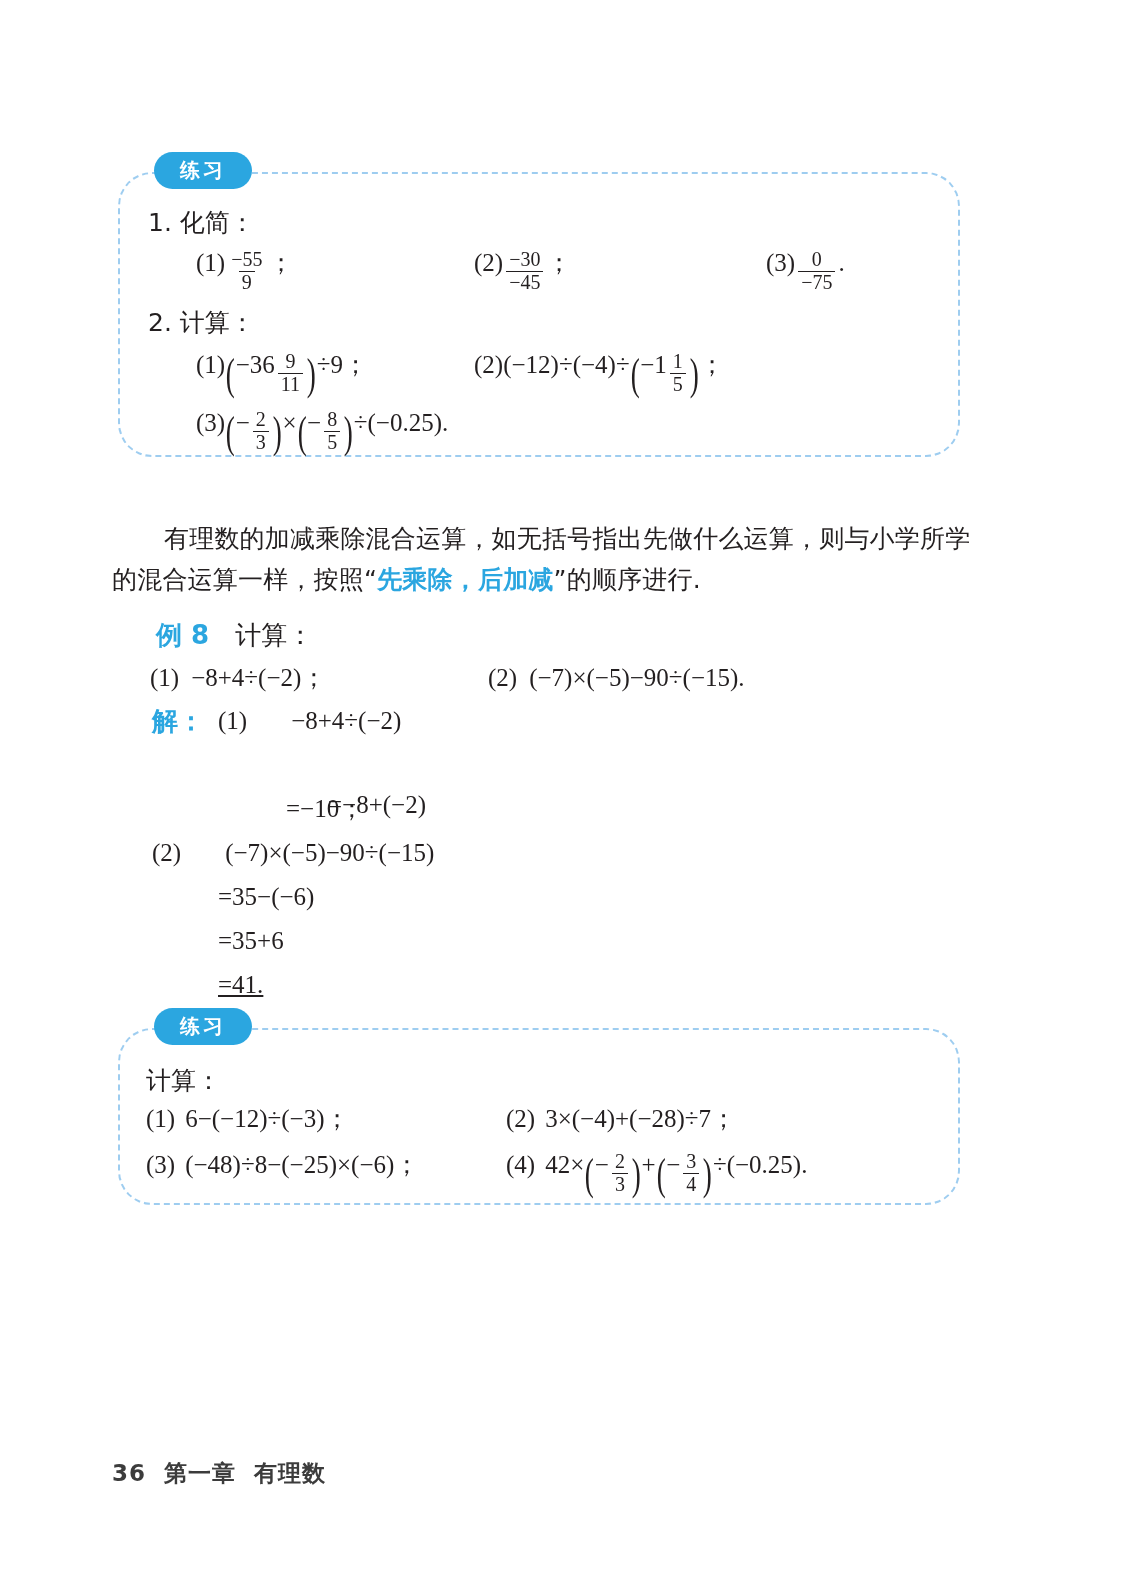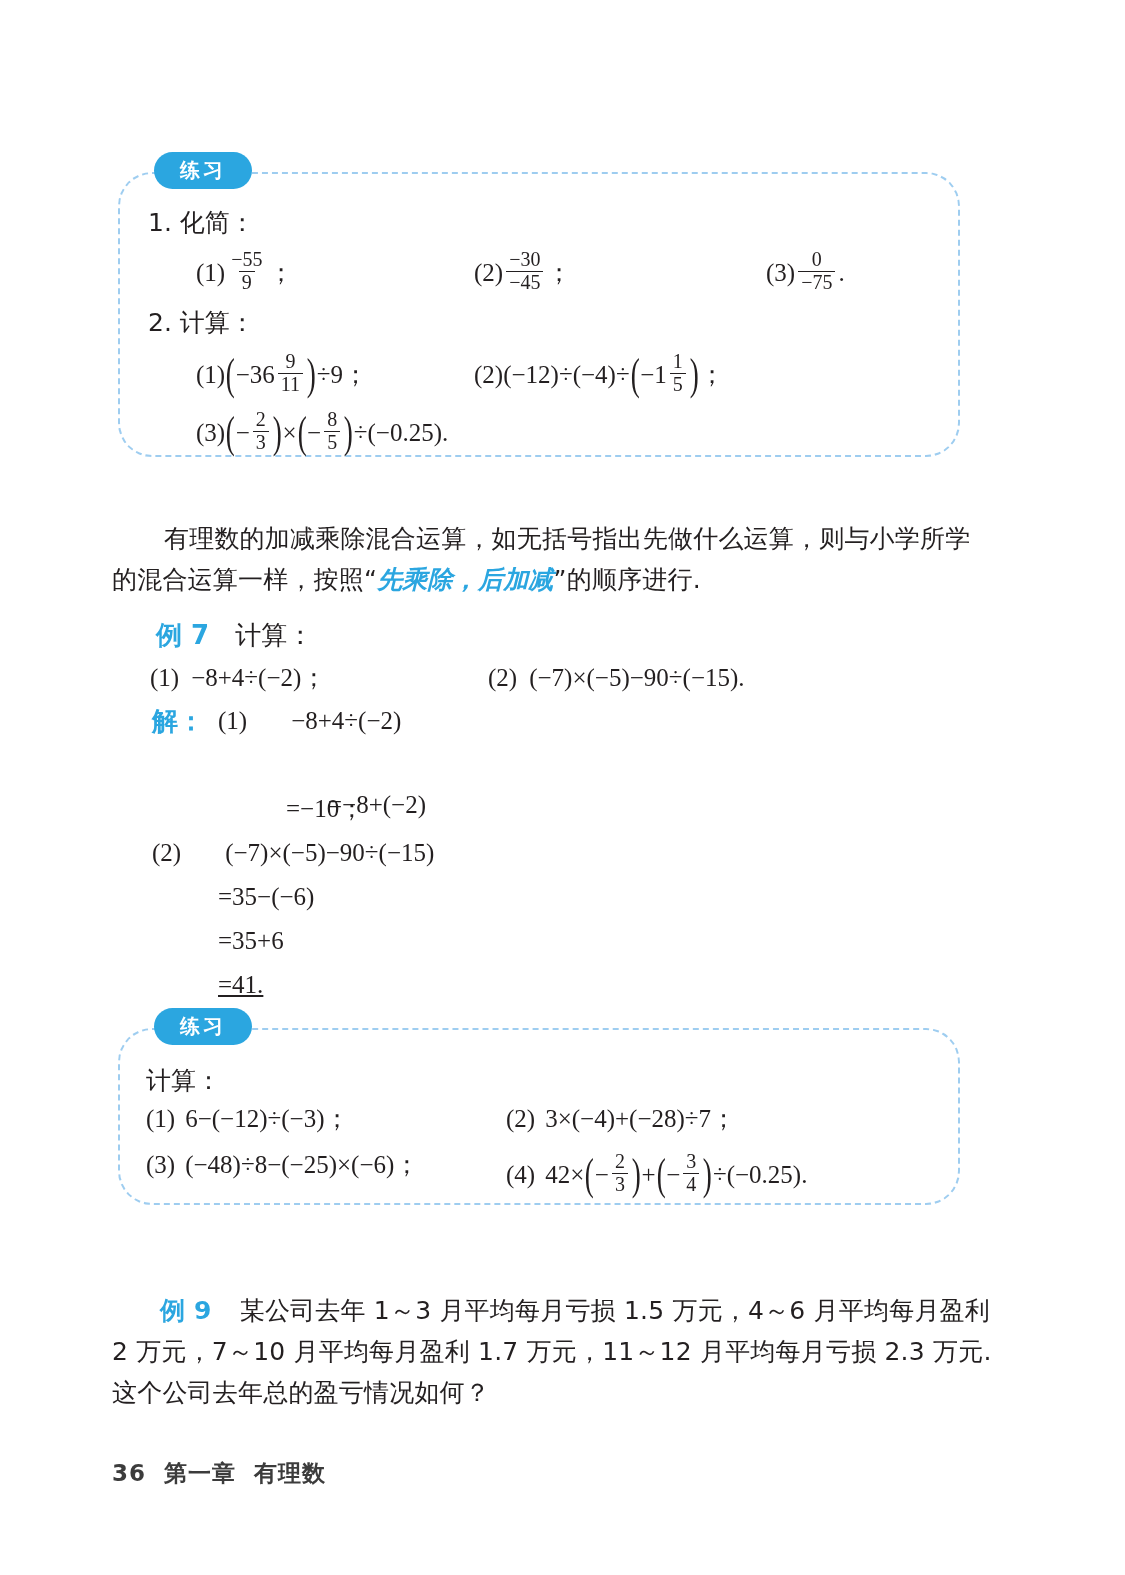--- a/index.html
+++ b/index.html
@@ -52,21 +52,20 @@
     white-space: nowrap;
   }
 
   .item-label {
     font-size: 25px;
   }
 
   .row {
     position: absolute;
     display: flex;
-    align-items: center;
     font-size: 25px;
     line-height: 1;
   }
 
   
   .frac {
     display: inline-flex;
     flex-direction: column;
     align-items: center;
     vertical-align: middle;
@@ -93,21 +92,20 @@
     transform-origin: center;
     position: relative;
     top: 1px;
     margin: 0 -2px;
   }
 
   
   .blue {
     color: #2ba6e0;
     font-weight: bold;
-    font-style: italic;
   }
   .ex-label {
     color: #2ba6e0;
     font-weight: bold;
     font-family: "DejaVu Sans", "Liberation Sans", sans-serif;
   }
 
   .para {
     position: absolute;
     font-family: "DejaVu Sans", "Liberation Sans", sans-serif;
@@ -218,21 +216,21 @@
     <span class="paren">)</span>
     <span>÷(−0.25).</span>
   </div>
 
   <div class="para" style="left:112px; top:500px; width:900px;">
     <span style="display:inline-block; width:52px;"></span><span>有理数的加减乘除混合运算，如无括号指出先做什么运算，则与小学所学</span><br>
     <span>的混合运算一样，按照“</span><span class="blue">先乘除，后加减</span><span>”的顺序进行.</span>
   </div>
 
   <div class="row" style="left:156px; top:622px; font-size:26px;">
-    <span class="ex-label">例 7</span>
+    <span class="ex-label">例 8</span>
     <span style="display:inline-block;width:26px;"></span>
     <span class="zh">计算：</span>
   </div>
 
   <div class="row math" style="left:150px; top:665px;">
     <span>(1)</span>
     <span style="display:inline-block;width:12px;"></span>
     <span>−8+4÷(−2)；</span>
   </div>
 
@@ -319,23 +317,18 @@
     <span class="paren">(</span>
     <span>−</span>
     <span class="frac">
       <span class="num">3</span>
       <span class="den">4</span>
     </span>
     <span class="paren">)</span>
     <span>÷(−0.25).</span>
   </div>
 
-  <div class="para" style="left:112px; top:1272px; width:910px;">
-    <span style="display:inline-block;width:48px;"></span><span class="ex-label">例 9</span><span style="display:inline-block;width:28px;"></span><span>某公司去年 1～3 月平均每月亏损 1.5 万元，4～6 月平均每月盈利</span><br>
-    <span>2 万元，7～10 月平均每月盈利 1.7 万元，11～12 月平均每月亏损 2.3 万元.</span><br>
-    <span>这个公司去年总的盈亏情况如何？</span>
-  </div>
 
   <div class="footer">
     <span class="pg">36</span><span>第一章</span><span class="sep"></span><span>有理数</span>
   </div>
 
 </div>
 
 </body></html>

